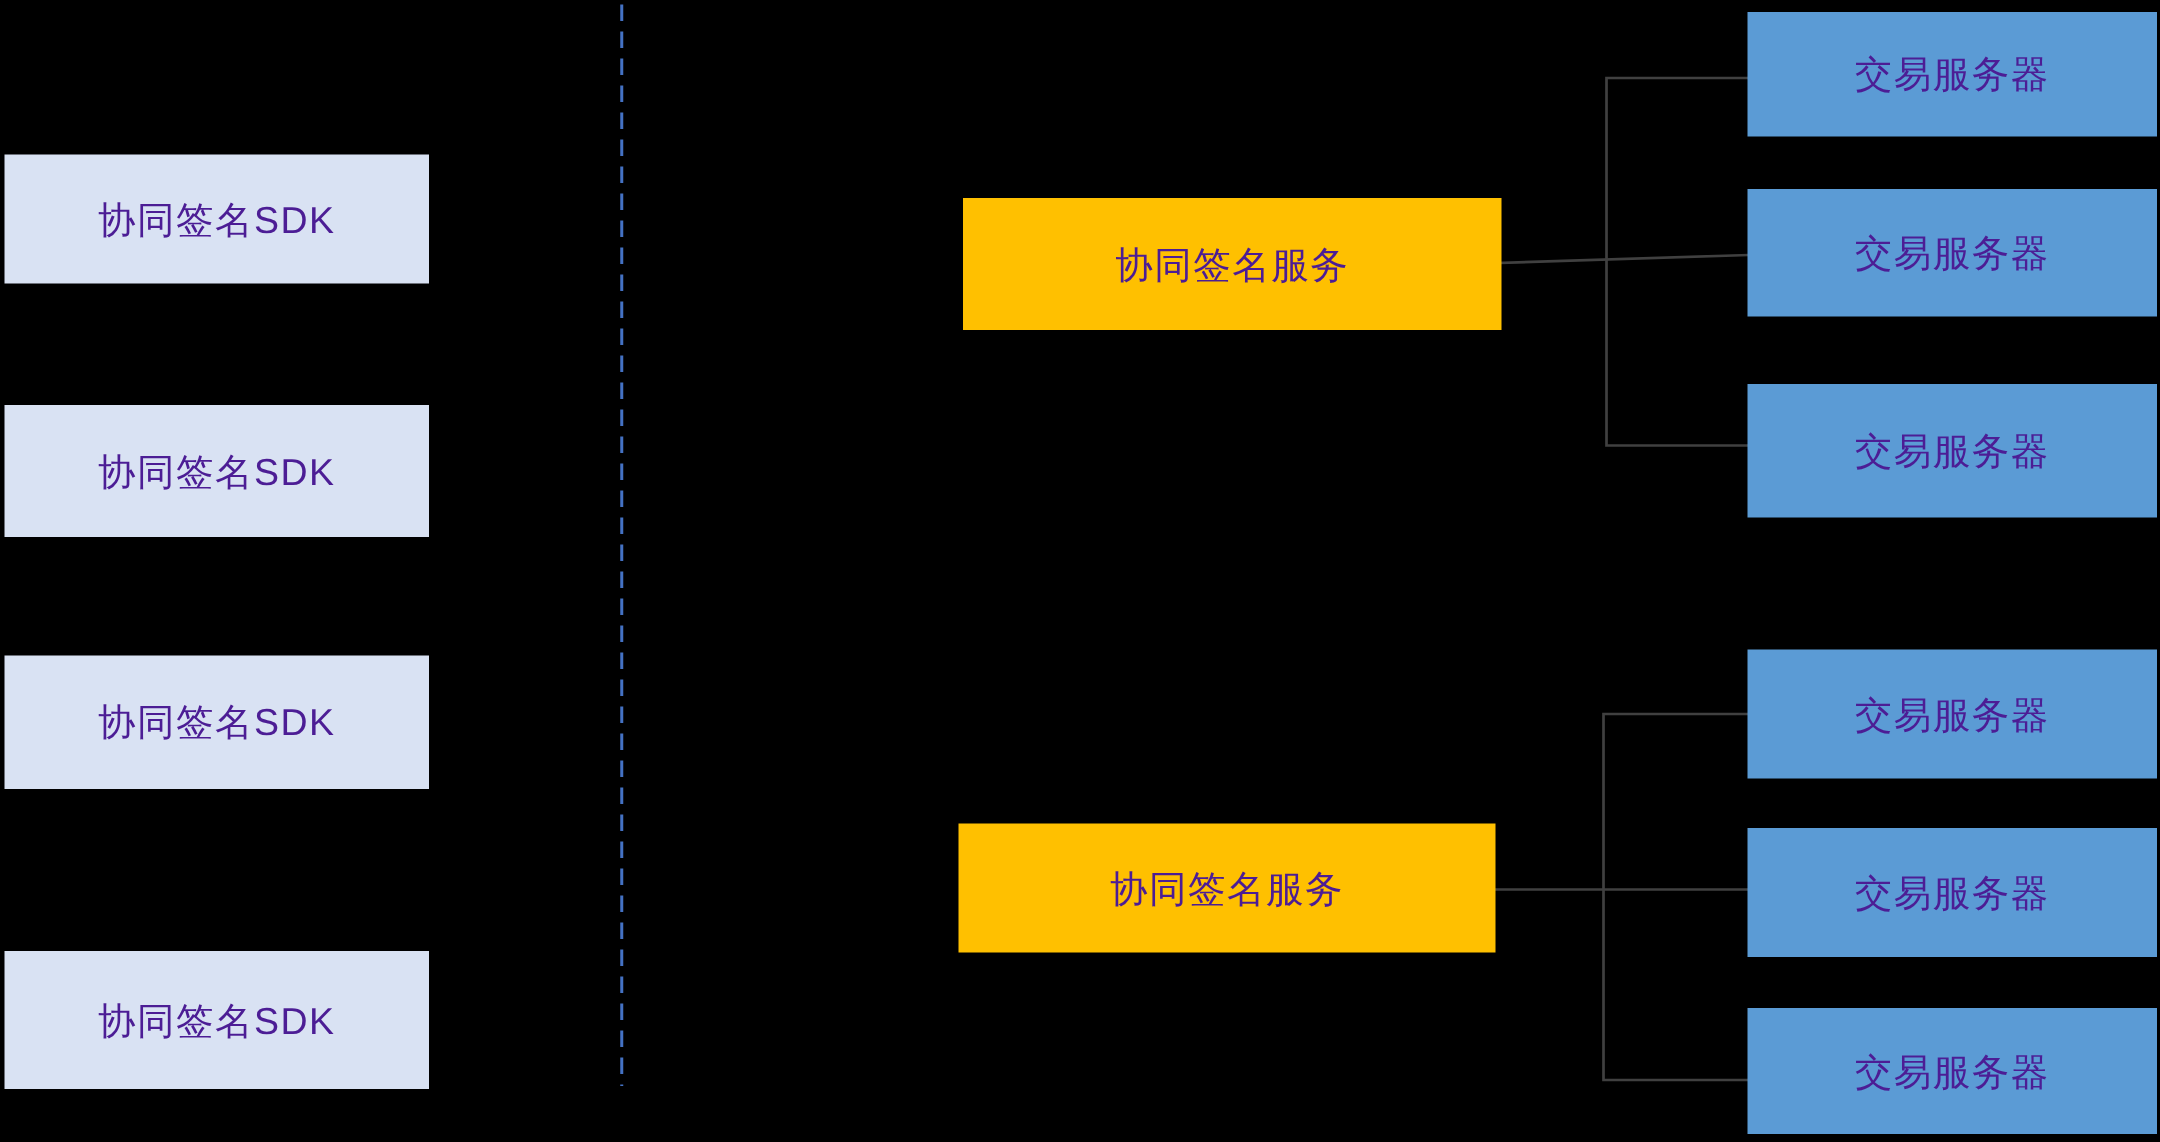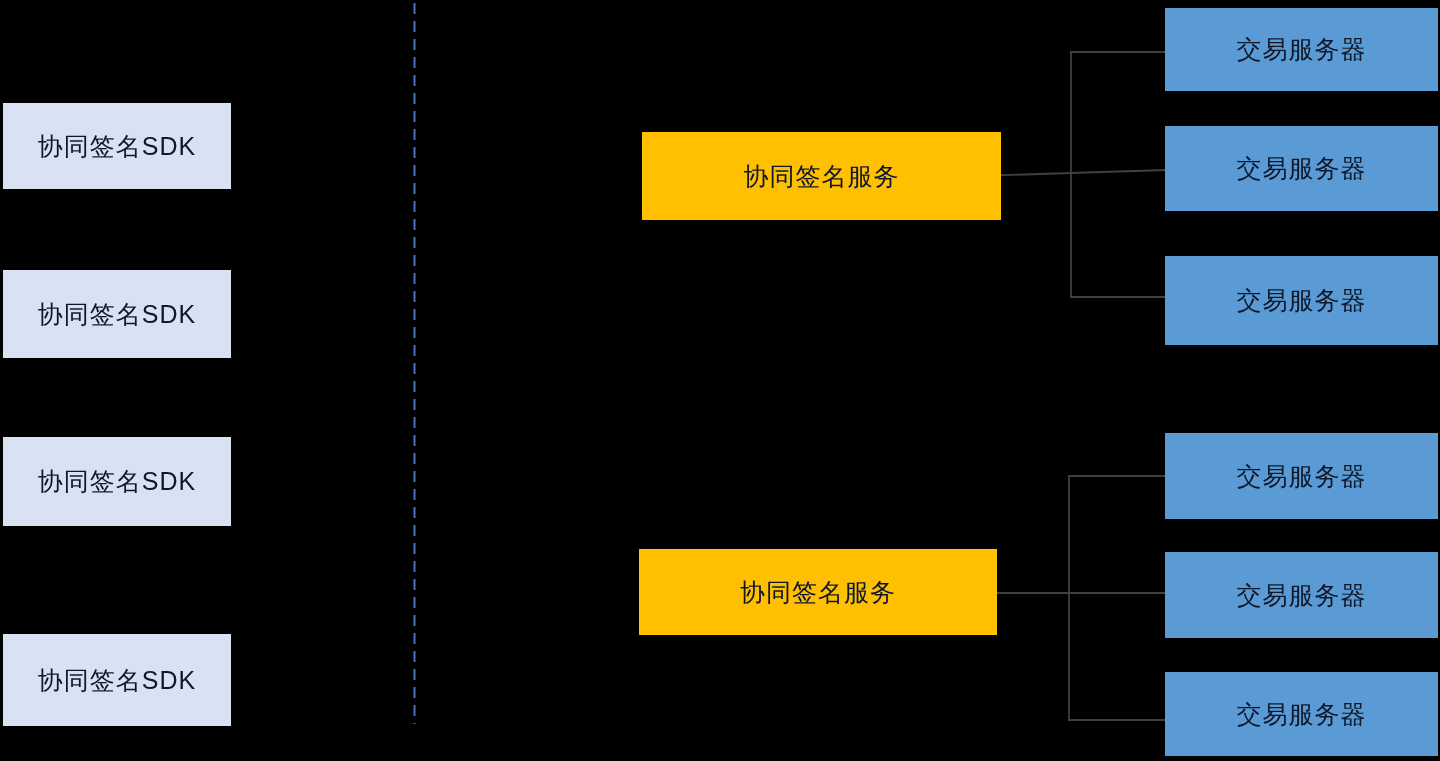--- a/index.html
+++ b/index.html
@@ -34,27 +34,27 @@
     stroke-width: 1.8;
     fill: none;
   }
   .node {
     position: absolute;
     z-index: 2;
     display: flex;
     align-items: center;
     justify-content: center;
     font-size: 25px;
-    color: #0f172a;
+    color: #4c1d95;
     letter-spacing: 1px;
     white-space: nowrap;
   }
   .sdk {
     left: 3px;
-    width: 228px;
+    width: 283px;
     background: #D9E2F3;
   }
   .service {
     background: #FFC000;
     margin-left: 24px;
   }
   .server {
     left: 1165px;
     width: 273px;
     background: #5B9BD5;

